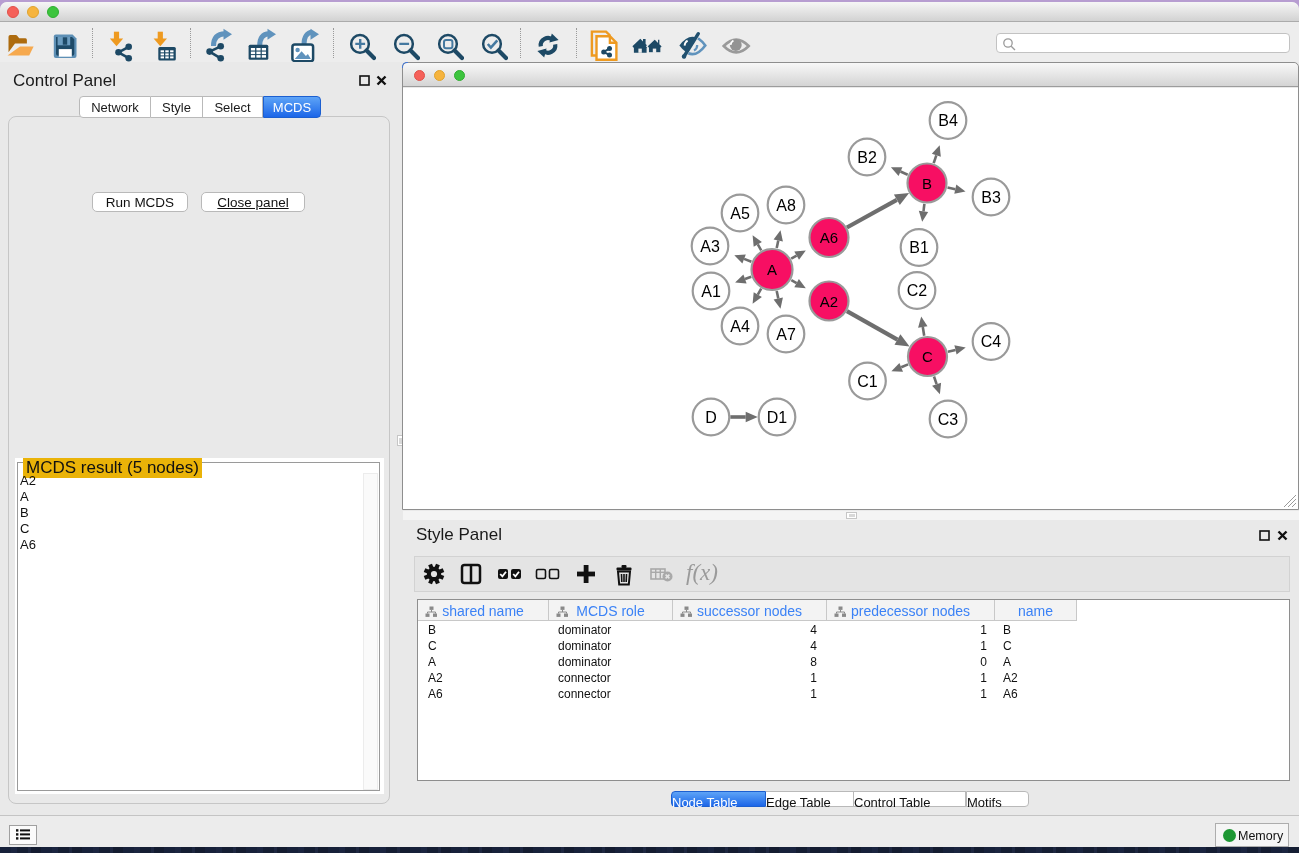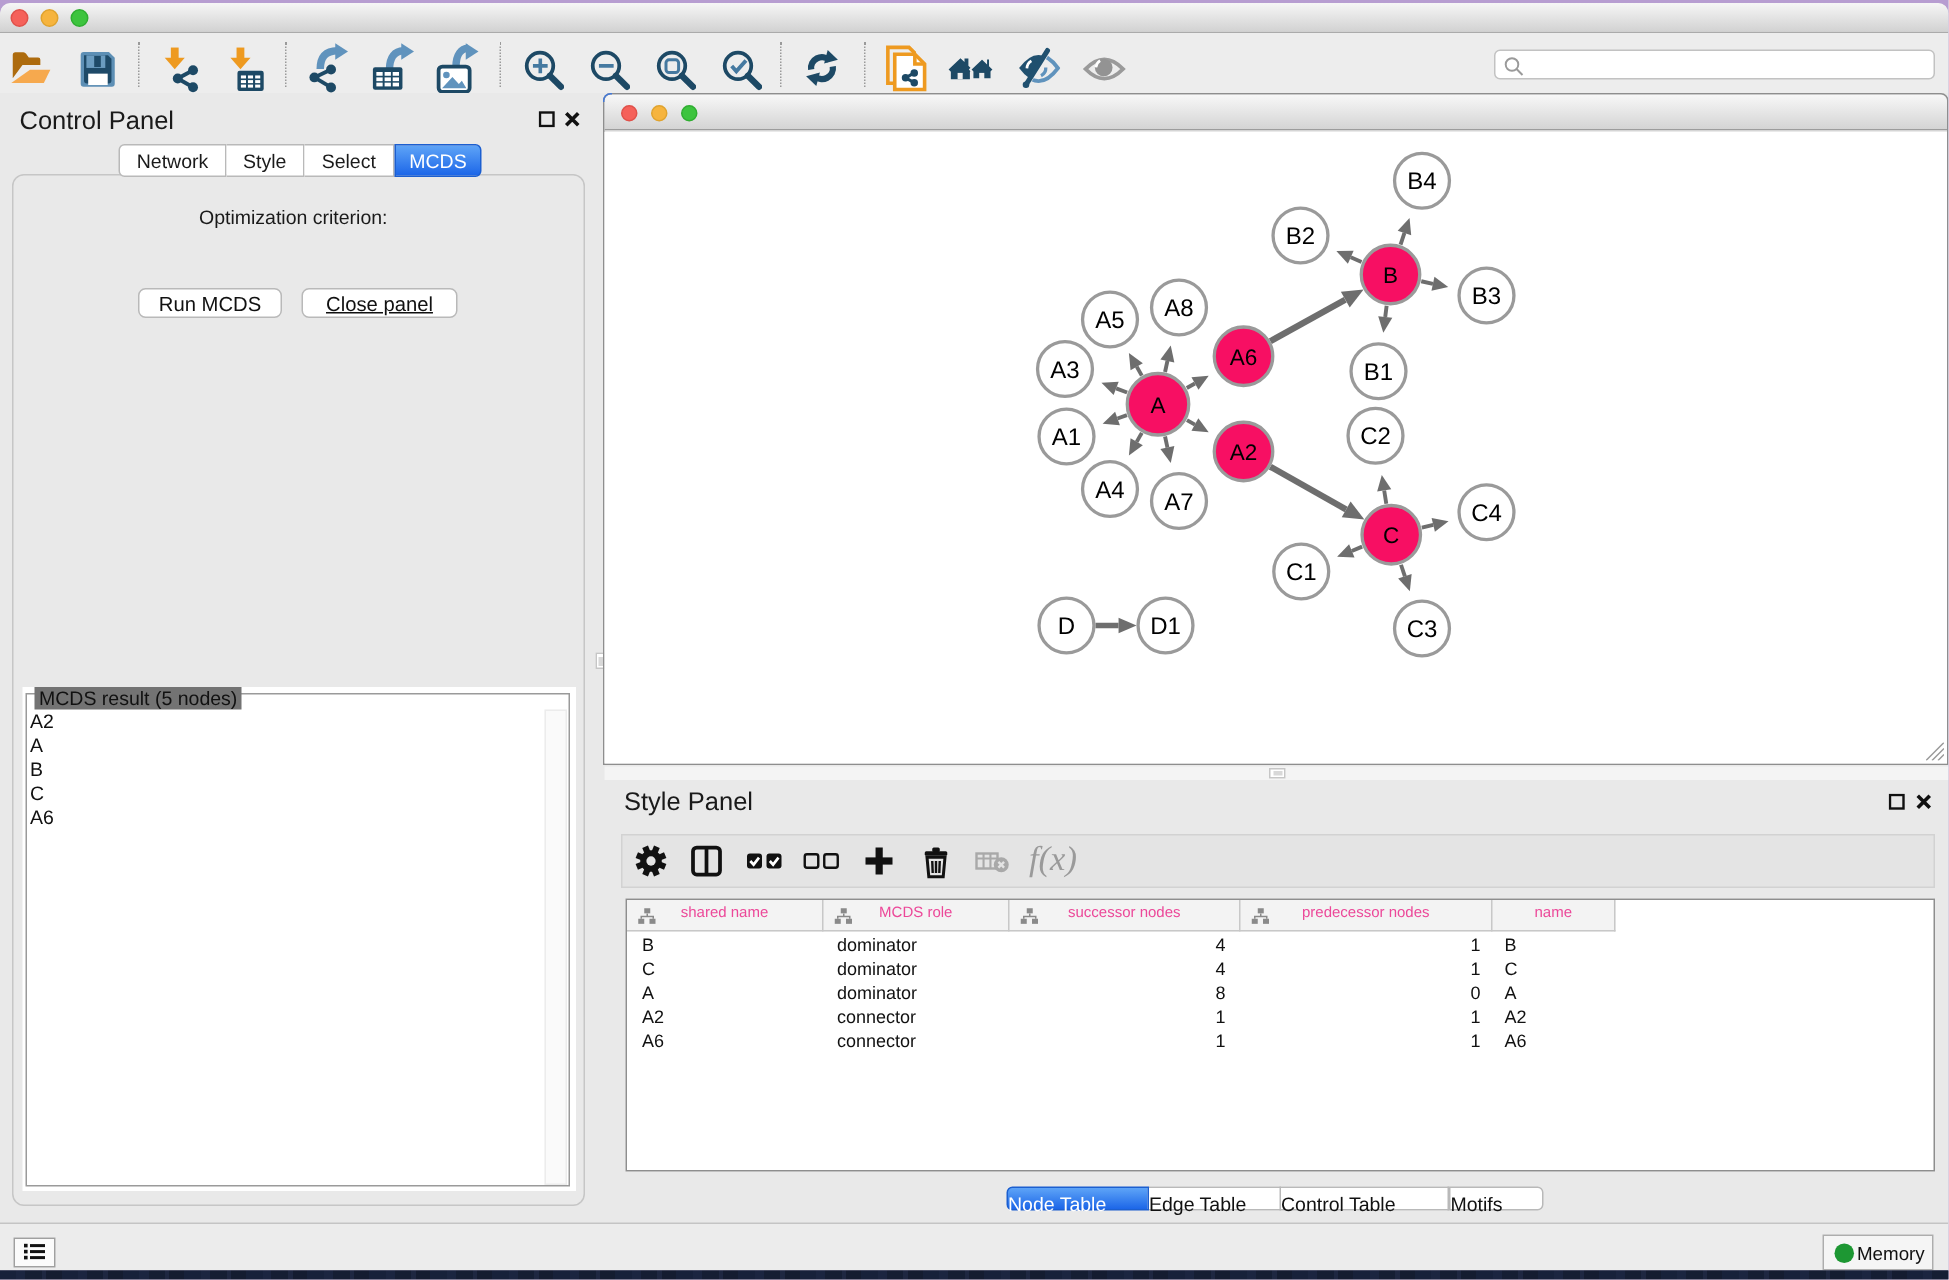--- a/index.html
+++ b/index.html
@@ -29,21 +29,21 @@
 #cp-body { position:absolute; left:8px; top:54px; width:382px; height:688px; background:#e9e9e9; border:1px solid #c6c6c6; border-radius:8px; }
 #cp-tabs { position:absolute; left:79px; top:34px; height:22px; }
 .tab { position:absolute; top:0; height:22px; background:#fff; border:1px solid #b9b9b9; font-size:13px; text-align:center; color:#1a1a1a; line-height:21px; }
 .tab.sel { background:linear-gradient(#5ea4f7,#1c66e8); color:#fff; border:1px solid #1c5fd0; }
 #opt-label { position:absolute; left:0; width:391px; top:75px; text-align:center; font-size:13px; color:#1a1a1a; }
 #combo { position:absolute; left:42px; top:96px; width:311px; height:20px; background:#fff; border:1px solid #b9b9b9; border-radius:5px; font-size:13.5px; line-height:19px; padding-left:12px; color:#111; }
 #combo .spin { position:absolute; right:-1px; top:-1px; width:18px; height:20px; border-radius:0 5px 5px 0; background:linear-gradient(#6bacf8,#1d6ae8); }
 .btn { position:absolute; height:20px; background:#fff; border:1px solid #b9b9b9; border-radius:5px; font-size:13.5px; text-align:center; line-height:19px; color:#111; }
 #whitepanel { position:absolute; left:15px; top:396px; width:369px; height:336px; background:#fff; }
 #groupbox { position:absolute; left:2px; top:4px; width:363px; height:329px; border:1px solid #9a9a9a; }
-#groupbox .legend { position:absolute; left:5px; top:-5px; background:#737373; font-size:13px; padding:0 3px; color:#111; }
+#groupbox .legend { position:absolute; left:5px; top:-5px; background:#eab308; font-size:17px; padding:0 3px; color:#111; }
 #listbox { position:absolute; left:5px; top:15px; font-size:13px; color:#111; }
 #listbox .it { height:16px; line-height:16px; }
 #whitepanel .sb { position:absolute; left:348px; top:15px; width:15px; height:317px; background:#fafafa; border:1px solid #ececec; }
 .split-h { position:absolute; background:#fff; border:1px solid #c6c6c6; }
 #net { position:absolute; left:402px; top:0px; width:897px; height:448px; border:1px solid #8e8e8e; border-radius:5px 5px 0 0; }
 #net .tbar { position:absolute; left:0; top:0; right:0; height:24px; background:linear-gradient(#f8f8f8,#d4d4d4); border-bottom:1px solid #9c9c9c; border-radius:5px 5px 0 0; }
 #net .tbar .title { position:absolute; left:0; right:0; top:5px; text-align:center; font-size:13px; color:#333; }
 #net .tl { top:7px; width:11px; height:11px; }
 #net .tl.r { left:11px; background:#f5615a; border:1px solid #e0514a; }
 #net .tl.y { left:31px; background:#f6b43e; border:1px solid #e0a32e; }
@@ -51,21 +51,21 @@
 #net .canvas { position:absolute; left:0; top:25px; right:0; bottom:0; background:#fff; }
 #net .corner { position:absolute; left:-1px; top:-1px; width:6px; height:6px; border-left:1.5px solid #4479d8; border-top:1.5px solid #4479d8; border-radius:5px 0 0 0; }
 #net .grip { position:absolute; right:2px; bottom:2px; width:12px; height:12px; }
 #tp { position:absolute; left:403px; top:458px; width:896px; height:297px; }
 #tp .head { position:absolute; left:13px; top:5px; }
 #tp-toolbar { position:absolute; left:11px; top:36px; width:876px; height:36px; background:#e4e4e4; border:1px solid #d2d2d2; }
 .tpi { position:absolute; top:41px; }
 .fx { position:absolute; left:283px; top:40px; font-family:"Liberation Serif", serif; font-style:italic; font-size:23px; color:#9a9a9a; }
 #tp-table { position:absolute; left:14px; top:79px; width:873px; height:182px; background:#fff; border:1px solid #8e8e8e; overflow:hidden; }
 #tp-table .hdrbg { position:absolute; left:0; top:0; width:659px; height:21px; background:#f3f3f3; border-bottom:1px solid #c8c8c8; }
-.hcell { position:absolute; top:0; height:21px; border-right:1px solid #c8c8c8; font-size:10px; color:#ec4899; }
+.hcell { position:absolute; top:0; height:21px; border-right:1px solid #c8c8c8; font-size:14px; color:#3b82f6; }
 .hcell .ticon { position:absolute; left:7px; top:5px; }
 .hcell .hlabel { position:absolute; left:0; right:0; top:3px; text-align:center; }
 .trow { position:absolute; font-size:12px; color:#111; height:16px; line-height:16px; }
 .btab { position:absolute; top:271px; height:16px; background:#fff; border:1px solid #b9b9b9; font-size:13px; text-align:left; line-height:21px; color:#111; }
 .btab.sel { background:linear-gradient(#5ea4f7,#1c66e8); color:#fff; border-color:#1c5fd0; }
 #status { position:absolute; left:0; top:813px; width:1299px; height:32px; background:#ececec; border-top:1px solid #c4c4c4; }
 #menu-btn { position:absolute; left:9px; top:9px; width:28px; height:20px; background:#fbfbfb; border:1px solid #a0a0a0; }
 #mem-btn { position:absolute; left:1215px; top:7px; width:74px; height:24px; background:#f5f5f5; border:1px solid #adadad; font-size:13px; color:#111; }
 #mem-btn .dot { position:absolute; left:7px; top:5px; width:13px; height:13px; background:#1d9733; border-radius:50%; }
 #mem-btn .t { position:absolute; left:22px; top:4.5px; font-size:12.5px; }
@@ -232,21 +232,20 @@
         <div class="winbtn" style="left:376px; top:10px;"><svg width="11" height="11" viewBox="0 0 11 11">
             <path d="M1.5 1.5 L9.5 9.5 M9.5 1.5 L1.5 9.5" stroke="#111" stroke-width="2.4"></path>
           </svg></div>
       <div id="cp-body"></div>
       <div id="cp-tabs">
         <div class="tab" style="left:0; width:72px; border-radius:4px 0 0 4px;">Network</div>
         <div class="tab" style="left:72px; width:52px; border-left:none;">Style</div>
         <div class="tab" style="left:124px; width:60px; border-left:none;">Select</div>
         <div class="tab sel" style="left:184px; width:58px; border-radius:0 4px 4px 0;">MCDS</div>
       </div>
-      <div id="opt-label">Optimization criterion:</div>
       <div class="btn" style="left:92px; top:130px; width:96px;">Run MCDS</div>
       <div class="btn" style="left:201px; top:130px; width:104px;text-decoration:underline;">Close panel</div>
       <div id="whitepanel">
         <div id="groupbox">
           <div class="legend">MCDS result (5 nodes)</div>
         </div>
         <div id="listbox">
           <div class="it">A2</div>
             <div class="it">A</div>
             <div class="it">B</div>

